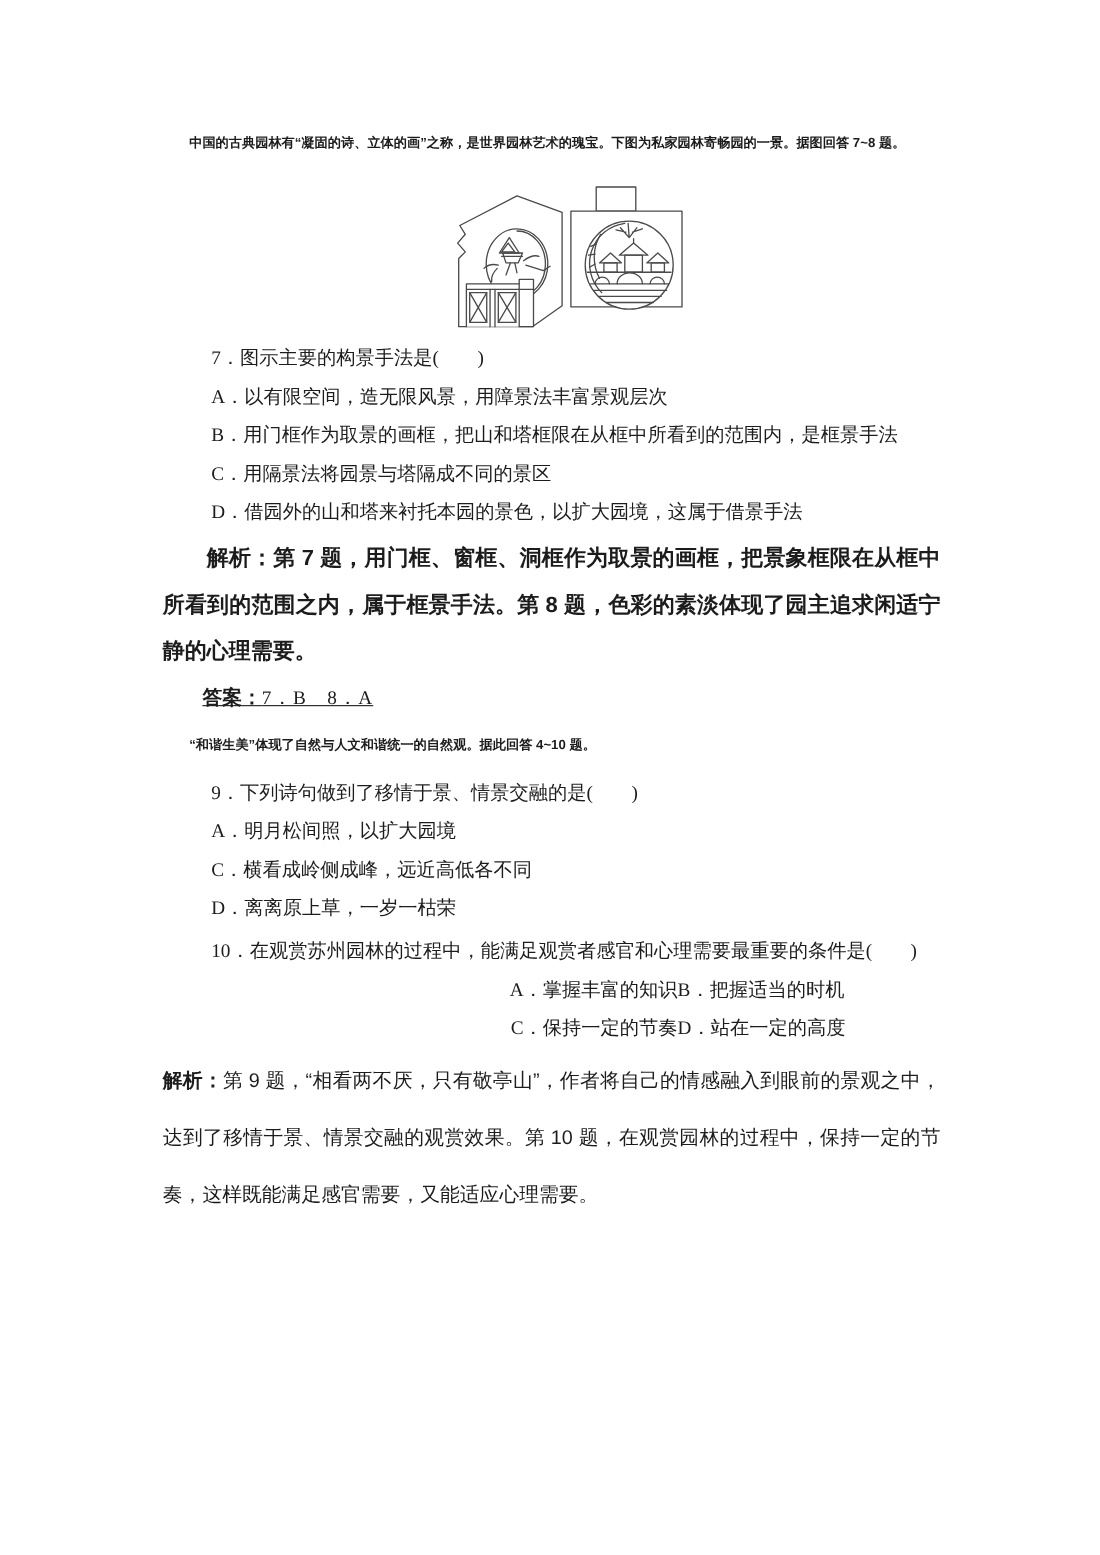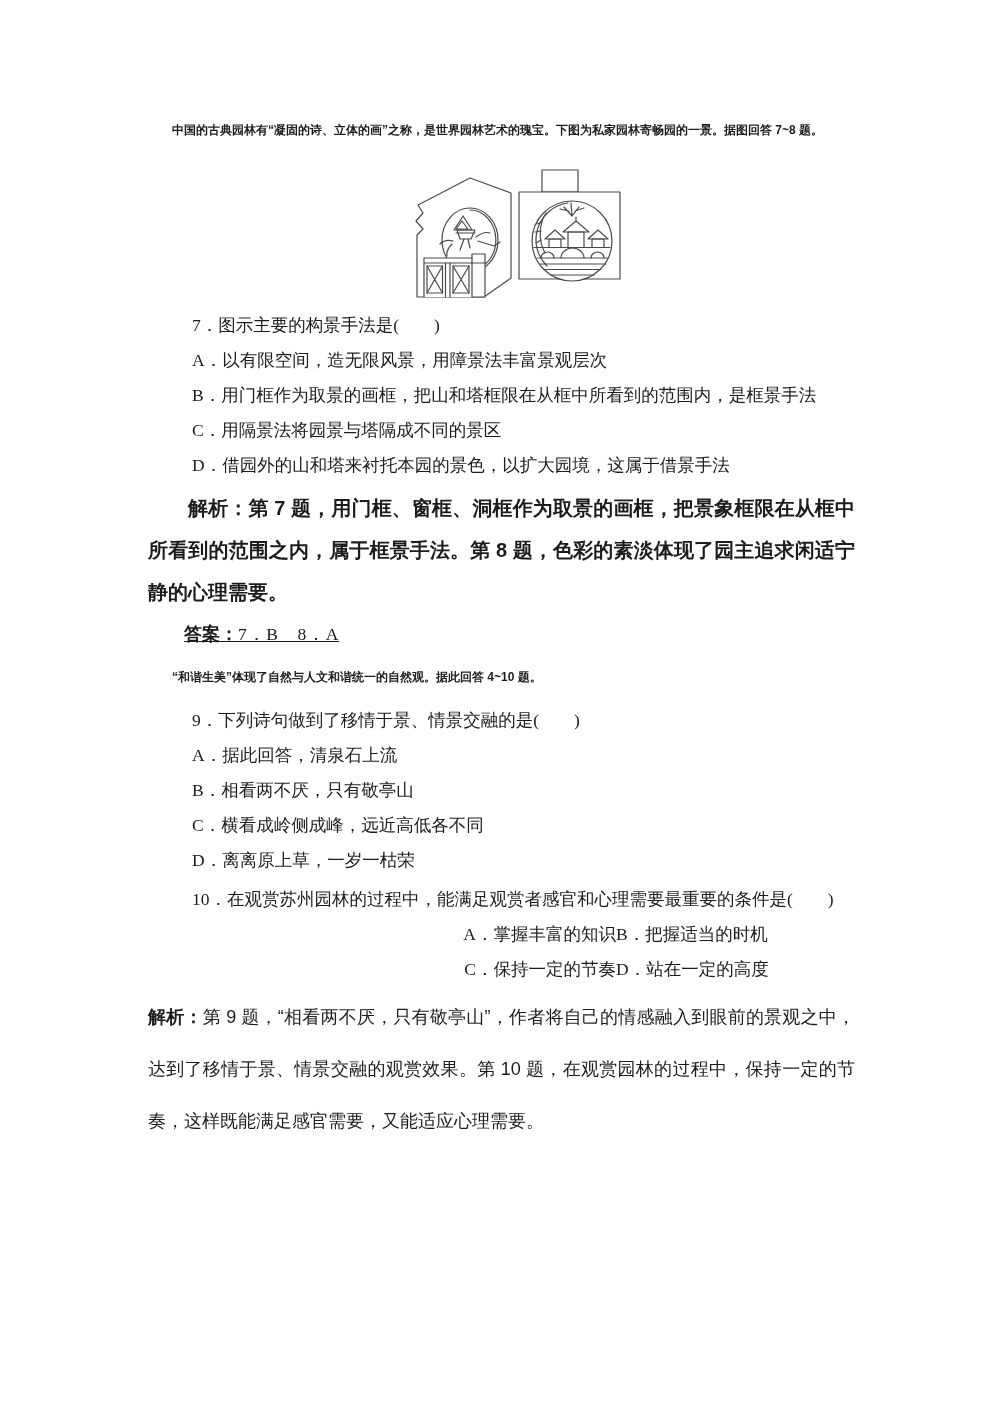--- a/index.html
+++ b/index.html
@@ -156,22 +156,21 @@
 
 
   <p class="analysis"><span class="ans-label">解析：</span><span>第 7 题，用门框、窗框、洞框作为取景的画框，把景象框限在从框中所看到的范围之内，属于框景手法。第 8 题，色彩的素淡体现了园主追求闲适宁静的心理需要。</span></p>
 
   <p class="answer-line"><span class="ans-label">答案：</span><span class="ans-value">7．B　8．A</span></p>
 
   <p class="lead">“和谐生美”体现了自然与人文和谐统一的自然观。据此回答 4~10 题。</p>
 
   <div class="question">
     <p class="stem">9．下列诗句做到了移情于景、情景交融的是(　　)</p>
-    <p class="option">A．据此回答，清泉石上流</p>
-    <p class="option">B．相看两不厌，只有敬亭山</p>
+    <p class="option">A．明月松间照，以扩大园境</p>
     <p class="option">C．横看成岭侧成峰，远近高低各不同</p>
     <p class="option">D．离离原上草，一岁一枯荣</p>
   </div>
 
   <div class="question">
     <p class="stem">10．在观赏苏州园林的过程中，能满足观赏者感官和心理需要最重要的条件是(　　)</p>
     <div class="opt-grid">
       <p class="col-a">A．掌握丰富的知识</p>
       <p>B．把握适当的时机</p>
     </div>

